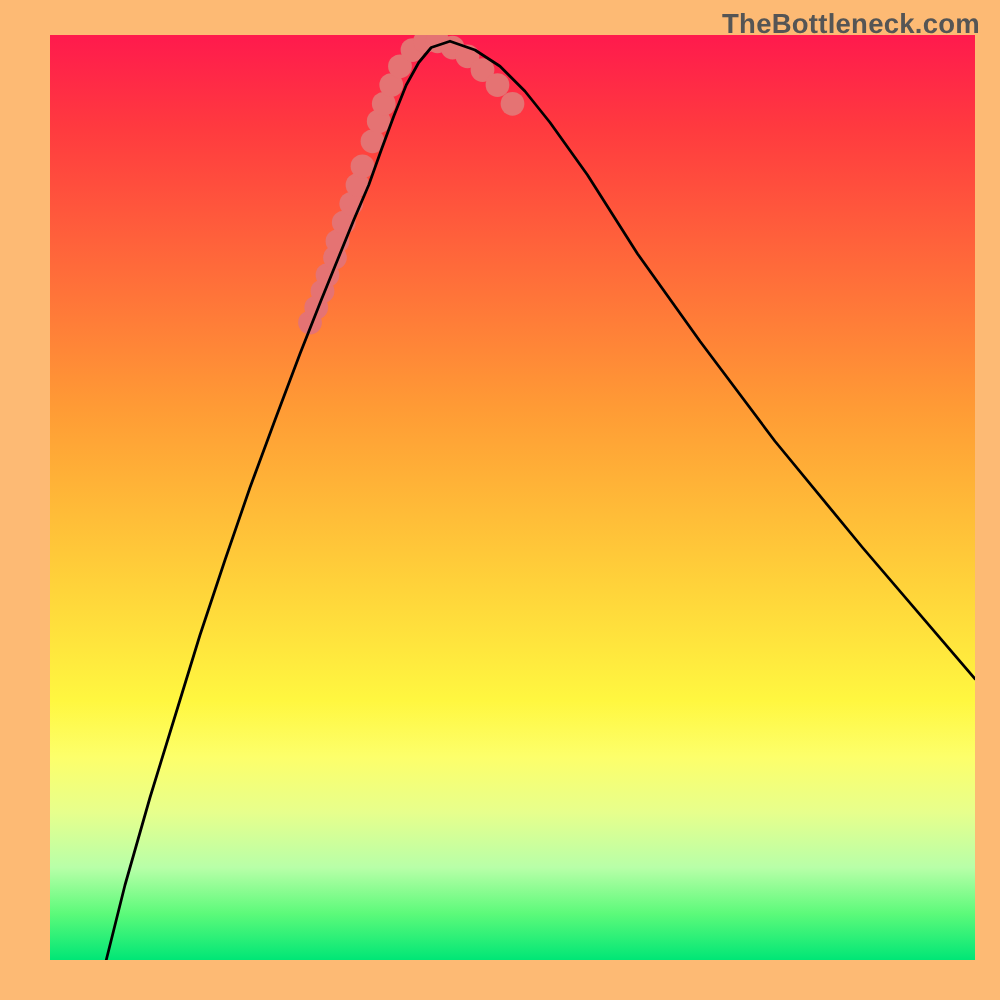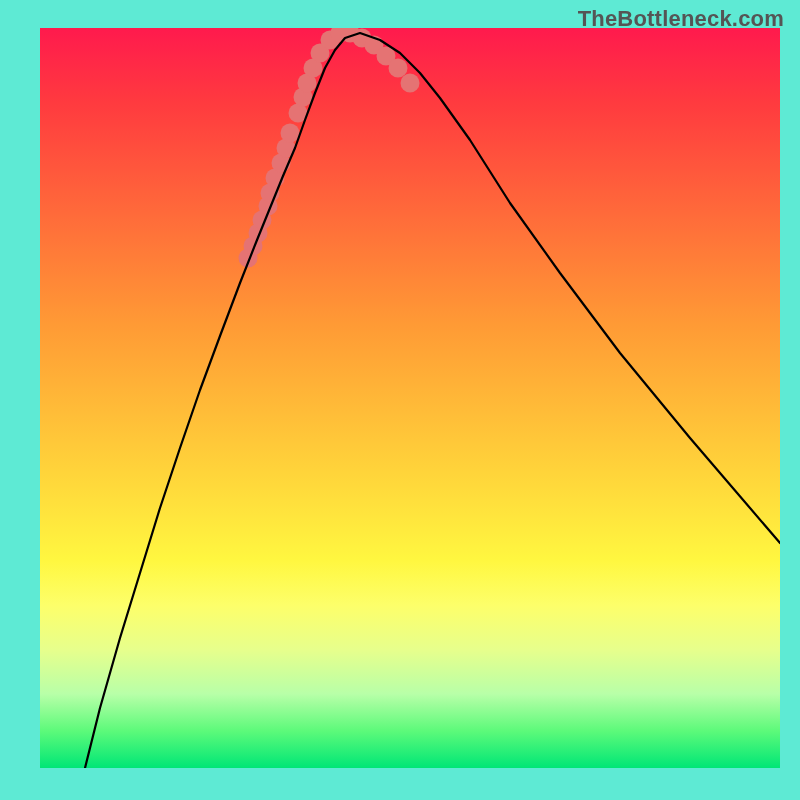--- a/index.html
+++ b/index.html
@@ -8,21 +8,21 @@
     width: 800px;
     height: 800px;
     background: #000;
     font-family: Arial, Helvetica, sans-serif;
     overflow: hidden;
   }
   .chart-container {
     position: relative;
     width: 800px;
     height: 800px;
-    background: #5eead4;
+    background: #fdba74;
   }
   .plot-area {
     position: absolute;
     left: 40px;
     top: 28px;
     width: 740px;
     height: 740px;
     background: linear-gradient(
       to bottom,
       #ff1a4d 0%,

